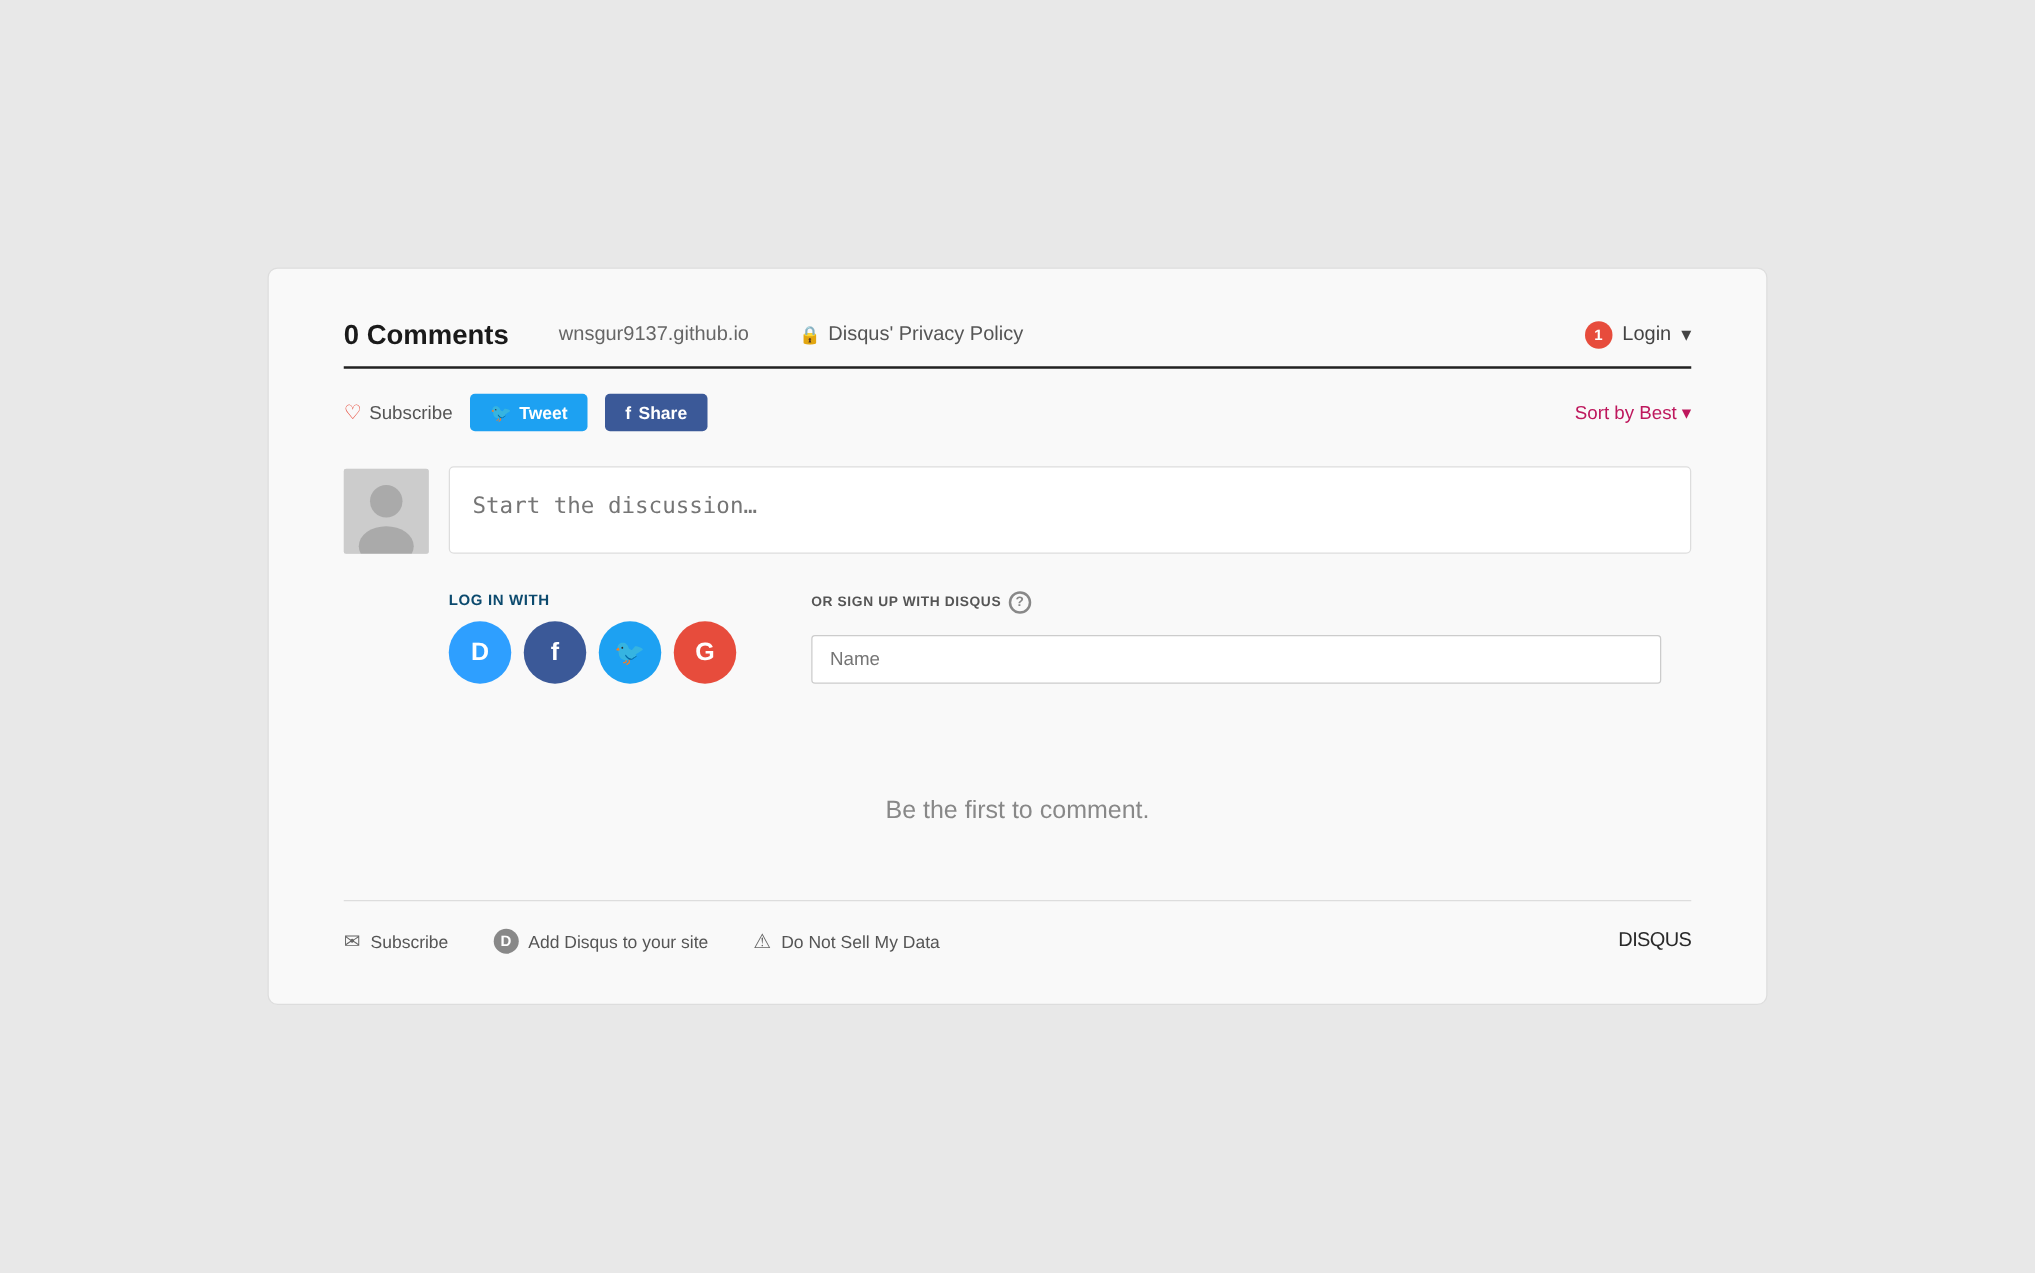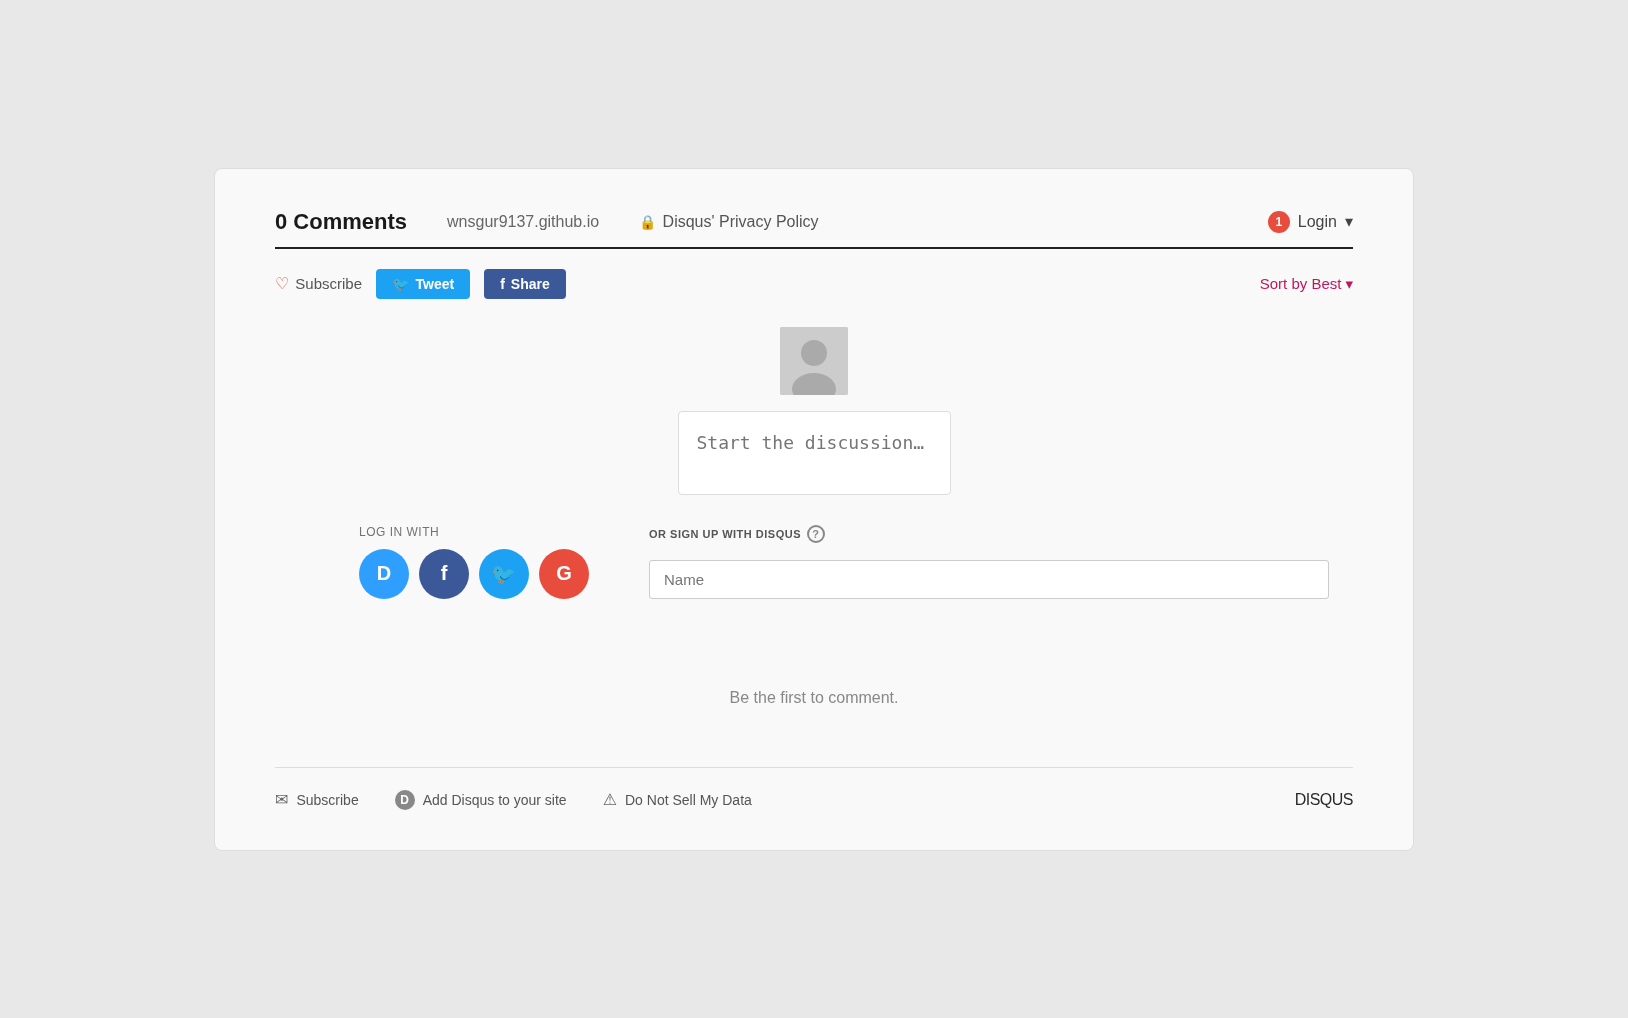--- a/index.html
+++ b/index.html
@@ -133,24 +133,23 @@
       color: #be185d;
       cursor: pointer;
       display: flex;
       align-items: center;
       gap: 4px;
     }
 
     
     .comment-input-row {
       display: flex;
-      align-items: center;
+      align-items: flex-end;
       gap: 16px;
       margin-bottom: 30px;
-      flex-direction: column;
     }
     .avatar-placeholder {
       width: 68px;
       height: 68px;
       background: #ccc;
       border-radius: 2px;
       flex-shrink: 0;
       display: flex;
       align-items: flex-end;
       justify-content: center;
@@ -180,22 +179,22 @@
       margin-bottom: 50px;
       margin-left: 84px;
     }
     .log-in-with {
       display: flex;
       flex-direction: column;
       gap: 10px;
     }
     .log-in-label {
       font-size: 12px;
-      font-weight: 400;
-      color: #737373;
+      font-weight: 700;
+      color: #0c4a6e;
       letter-spacing: 0.5px;
     }
     .social-icons {
       display: flex;
       gap: 10px;
     }
     .social-icon {
       width: 50px;
       height: 50px;
       border-radius: 50%;
@@ -246,21 +245,21 @@
       padding: 10px 14px;
       font-size: 15px;
       color: #999;
       outline: none;
     }
 
     
     .empty-state {
       text-align: center;
       padding: 40px 0 60px;
-      font-size: 16px;
+      font-size: 20px;
       color: #888;
     }
 
     
     .footer {
       border-top: 1px solid #ddd;
       padding-top: 22px;
       display: flex;
       align-items: center;
       gap: 36px;

